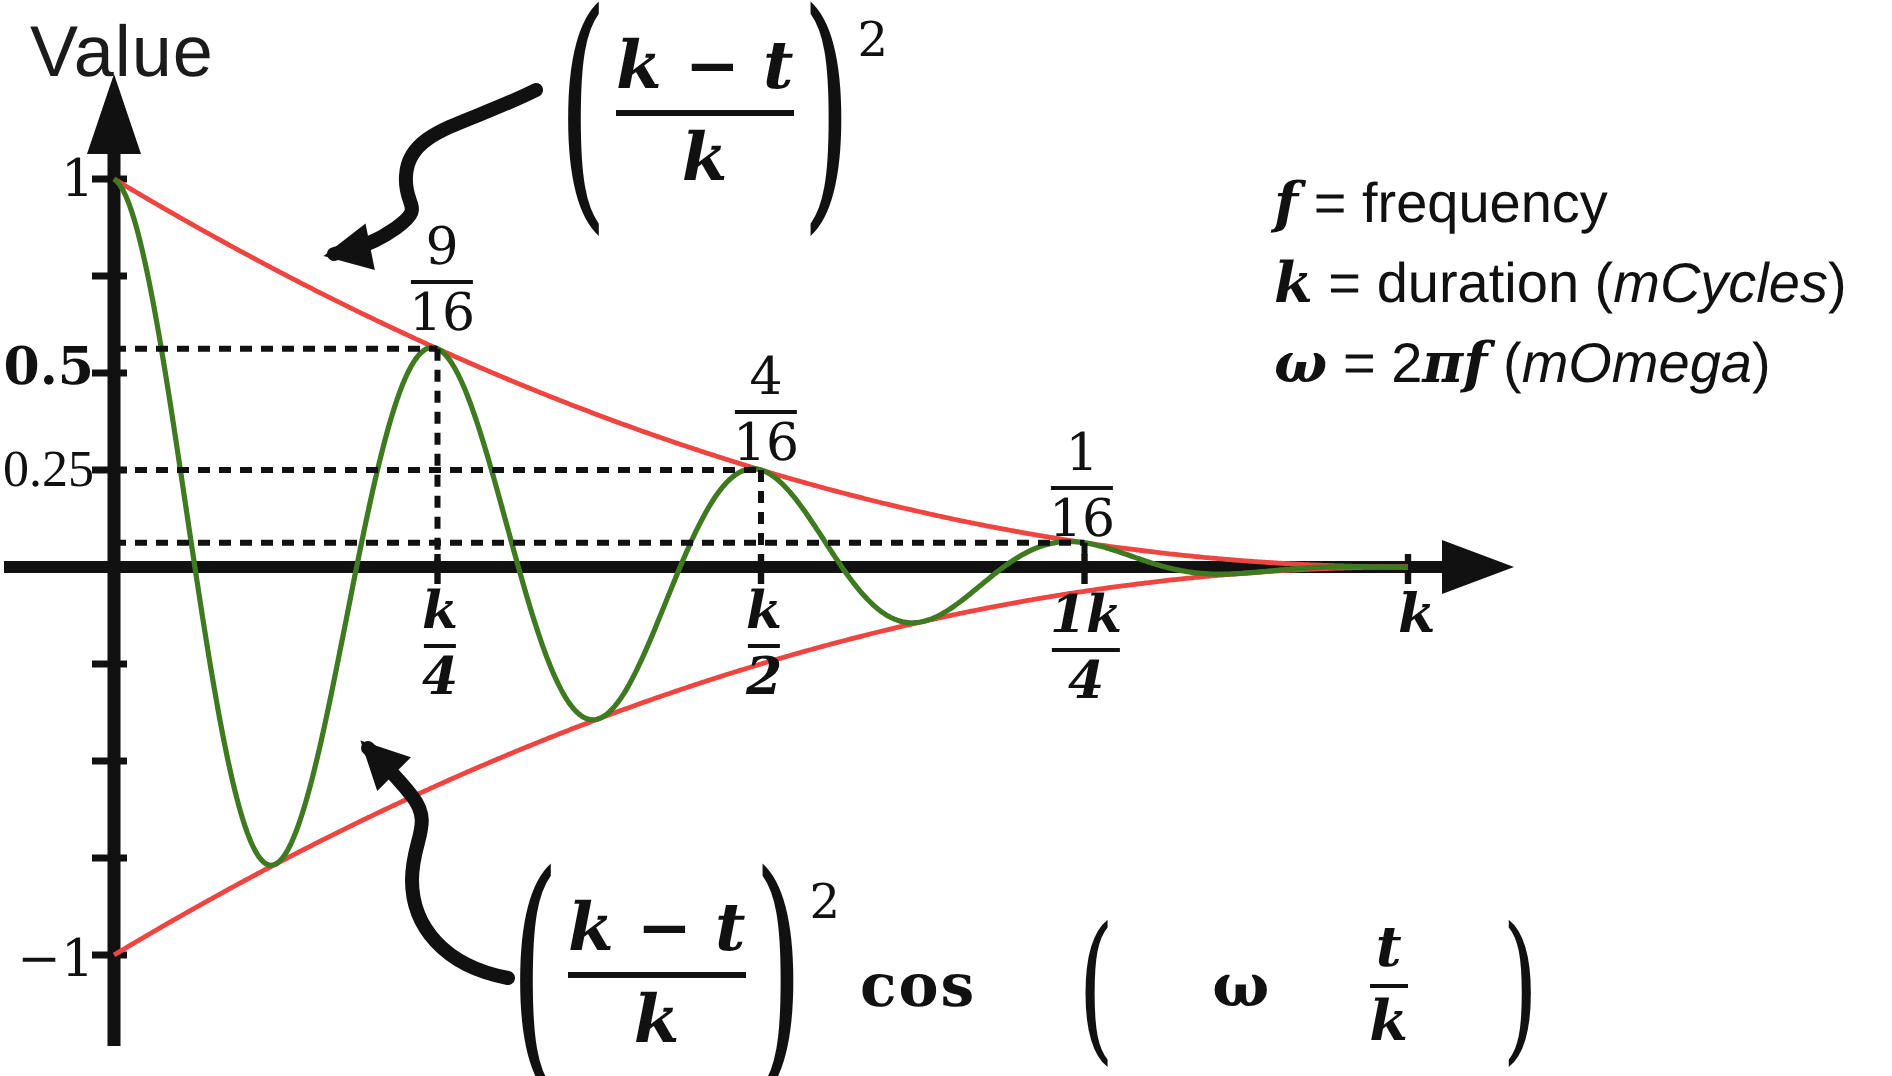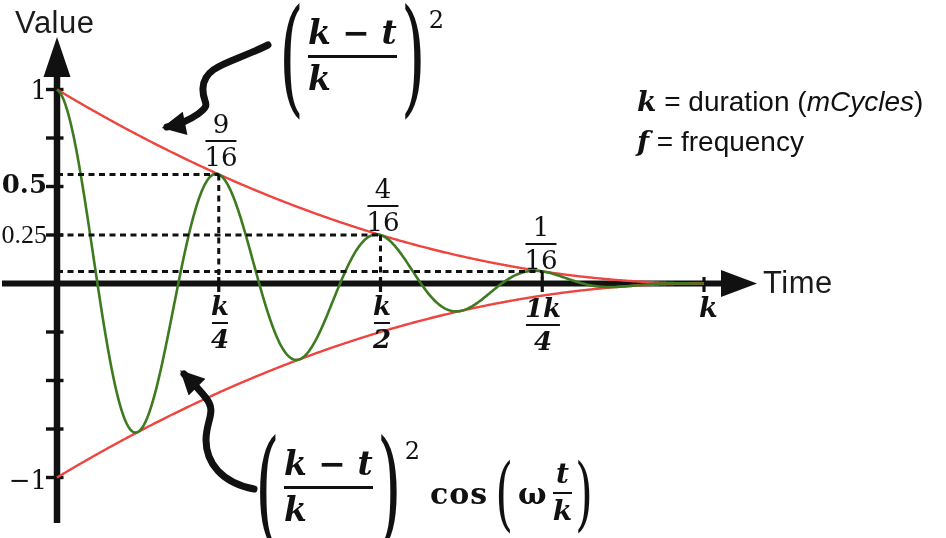--- a/index.html
+++ b/index.html
@@ -1,21 +1,21 @@
 <!DOCTYPE html>
 <html><head>
 <meta charset="utf-8">
 <style>
   html,body{margin:0;padding:0;background:#fff;}
   .stage{
     position:relative;width:946px;height:538px;background:#ffffff;overflow:hidden;
     font-family:"Liberation Sans",sans-serif;color:#151515;
   }
   .stage svg{position:absolute;left:0;top:0;}
-  .axis-word{position:absolute;font-size:31px;color:#1b1b1b;letter-spacing:.5px;}
+  .axis-word{position:absolute;font-size:36px;color:#1b1b1b;letter-spacing:.5px;}
   .ytick{
     position:absolute;left:0;width:47px;text-align:right;
     font-family:"DejaVu Serif",serif;font-size:26px;color:#111;line-height:26px;
   }
   .vfrac{
     position:absolute;display:inline-flex;flex-direction:column;align-items:center;
     font-family:"DejaVu Serif",serif;font-size:26px;line-height:1.02;color:#111;
     transform:translateX(-50%);
   }
   .vfrac .bar{align-self:stretch;height:2.5px;background:#111;margin:2px 1px;}
@@ -33,24 +33,24 @@
     font-family:"DejaVu Serif",serif;font-weight:bold;font-style:italic;
   }
   .bigp{
     font-style:normal;font-weight:400;font-size:64px;line-height:1;
     display:inline-block;transform:scaleY(2.0);padding:0 1px;
   }
   .midp{
     font-style:normal;font-weight:400;font-size:46px;line-height:1;
     display:inline-block;transform:scaleY(1.75);padding:0 1px;
   }
-  .frac{display:inline-flex;flex-direction:column;font-size:33px;line-height:1.12;padding:0 3px;}
+  .frac{display:inline-flex;flex-direction:column;align-items:center;font-size:33px;line-height:1.12;padding:0 3px;}
   .frac .fbar{align-self:stretch;height:3px;background:#111;margin:3px 0;}
   .fsup{font-size:24px;font-style:normal;font-weight:400;align-self:flex-start;margin:0 0 0 2px;}
-  .cosgrp{display:inline-flex;align-items:center;margin-left:10px;margin-top:12px;}
+  .cosgrp{display:inline-flex;align-items:center;margin-left:10px;margin-top:12px;gap:44px;}
   .fn-cos{font-style:normal;font-size:30px;margin:0 6px 0 0;letter-spacing:1px;}
   .omega{font-style:normal;font-size:30px;margin:0 4px;}
   .sfrac{display:inline-flex;flex-direction:column;align-items:center;font-size:28px;line-height:1.1;padding:0 2px;}
   .sfrac .fbar{align-self:stretch;height:2.5px;background:#111;margin:2px 0;}
 </style>
 </head>
 <body>
 
 <div class="stage">
 
@@ -96,21 +96,20 @@
         <line x1="542.25" x2="542.25" y1="271.375" y2="283.5" stroke="#111" stroke-width="3" stroke-dasharray="6 4.5"></line>
       </g>
 
     <g stroke="#111" stroke-width="7" fill="none" stroke-linecap="round">
       <path d="M 268 45 C 232 63, 204 65, 203 88 C 202 104, 213 103, 198 114 C 191 119, 182 124, 167 127" marker-end="url(#ah)"></path>
       <path d="M 254 489 C 222 483, 206 463, 206 440 C 206 420, 217 412, 206 398 C 199 389, 191 381, 184 374" marker-end="url(#ah)"></path>
     </g>
   </svg>
 
   <div class="axis-word" style="left:15px;top:5px;">Value</div>
-  <div class="axis-word" style="left:763px;top:265px;">Time</div>
 
   <div class="ytick" style="top:77px;">1</div>
   <div class="ytick" style="top:171px;font-weight:bold;">0.5</div>
   <div class="ytick" style="top:222px;font-family:Liberation Serif, serif;">0.25</div>
   <div class="ytick" style="top:467px;">−1</div>
 
   <div class="vfrac" style="left:221px;top:111px;">
     <span>9</span>
     <span class="bar"></span>
     <span>16</span>
@@ -137,22 +136,23 @@
     <span>2</span>
   </div>
   <div class="vfrac mathit" style="left:543px;top:295px;">
     <span>1k</span>
     <span class="bar"></span>
     <span>4</span>
   </div>
   <div class="xend" style="left:699px;top:292px;">k</div>
 
   <div class="legend">
+    <div><span class="seg-mi">f</span><span class="seg-n"> = </span><span class="seg-n">frequency</span></div>
     <div><span class="seg-mi">k</span><span class="seg-n"> = </span><span class="seg-n">duration </span><span class="seg-n">(</span><span class="seg-it">mCycles</span><span class="seg-n">)</span></div>
-    <div><span class="seg-mi">f</span><span class="seg-n"> = </span><span class="seg-n">frequency</span></div>
+    <div><span class="seg-mi">ω</span><span class="seg-n"> = 2</span><span class="seg-mi">πf</span><span class="seg-n"> (</span><span class="seg-it">mOmega</span><span class="seg-n">)</span></div>
   </div>
 
   <div class="formula" style="left:278px;top:6px;height:100px;">
     <span class="bigp">(</span>
     <span class="frac">
       <span>k − t</span>
       <span class="fbar"></span>
       <span>k</span>
     </span>
     <span class="bigp">)</span>

